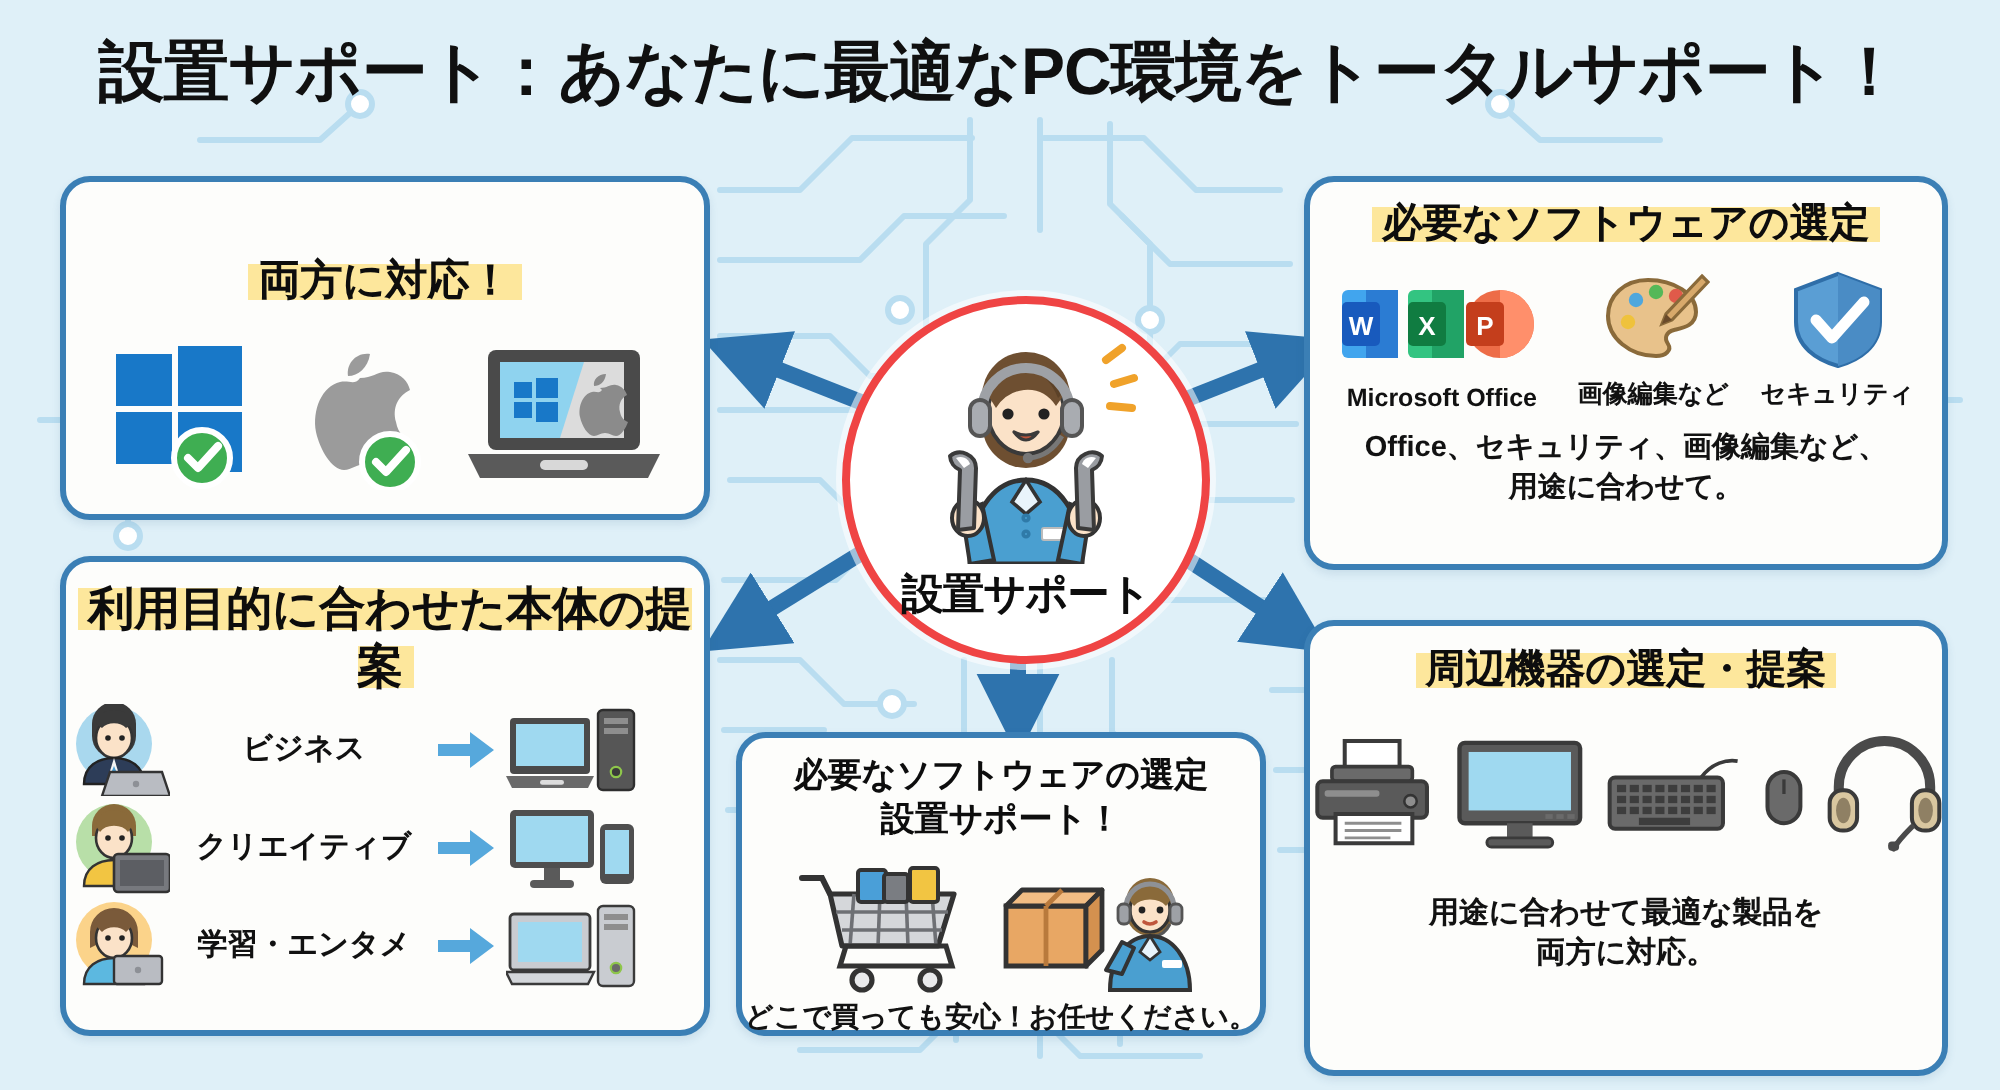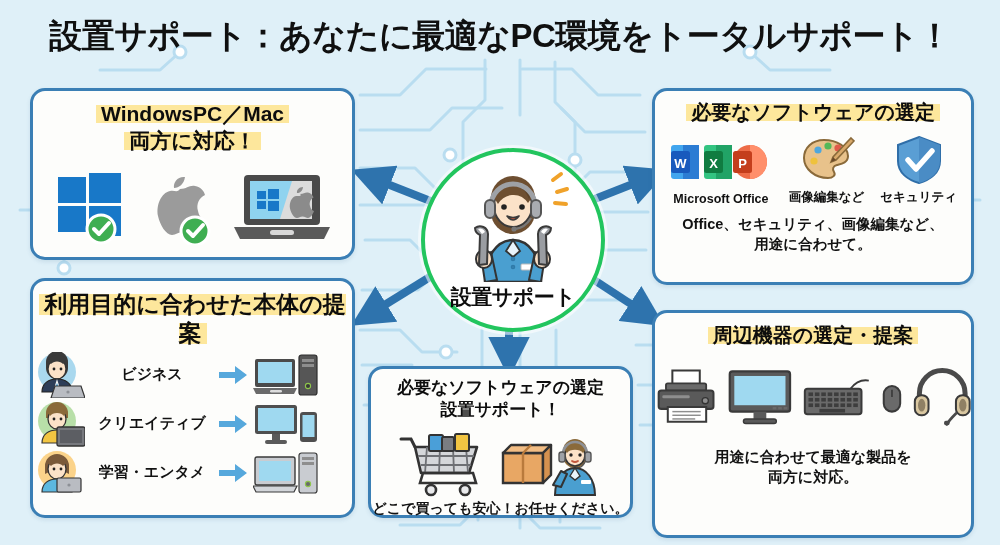--- a/index.html
+++ b/index.html
@@ -73,21 +73,21 @@
 
   
   #card-peripherals{left:652px;top:310px;width:322px;height:228px;}
   #card-peripherals .card-head{font-size:20px;margin-top:10px;}
   #card-peripherals .periph{display:flex;align-items:center;justify-content:center;gap:10px;margin-top:16px;}
   #card-peripherals .sub{font-size:15px;margin-top:18px;}
 
   
   #center-circle{
     position:absolute;left:421px;top:148px;width:176px;height:176px;
-    border-radius:50%;background:#ffffff;border:4px solid #22c55e;z-index:5;
+    border-radius:50%;background:#ffffff;border:4px solid #ef4444;z-index:5;
     box-shadow:0 0 0 3px rgba(255,255,255,.55);
   }
   #center-circle .cc-label{
     position:absolute;left:0;bottom:17px;width:100%;text-align:center;
     font-size:21px;font-weight:bold;color:#0d0d0d;letter-spacing:-0.5px;
   }
   #center-circle .cc-art{position:absolute;left:50%;top:14px;transform:translateX(-50%);}
 </style>
 </head>
 <body>
@@ -158,21 +158,21 @@
       <line x1="438" y1="272" x2="370" y2="314"></line>
       <line x1="582" y1="272" x2="646" y2="314"></line>
       <line x1="509" y1="320" x2="509" y2="356"></line>
     </g>
   </svg>
 
   <div class="title">設置サポート：あなたに最適なPC環境をトータルサポート！</div>
 
   <div class="card" id="card-windows-mac">
     <div class="card-head">
-      <span class="hl">WindowsPC／Mac</span><br>
+      <br>
       <span class="hl">両方に対応！</span>
     </div>
     <div class="logos">
 
       <svg width="78" height="78" viewBox="0 0 78 78">
         <rect x="6" y="10" width="28" height="26" fill="#1878c8"></rect>
         <rect x="37" y="6" width="32" height="30" fill="#1878c8"></rect>
         <rect x="6" y="39" width="28" height="26" fill="#1878c8"></rect>
         <rect x="37" y="39" width="32" height="30" fill="#1878c8"></rect>
         <g>

